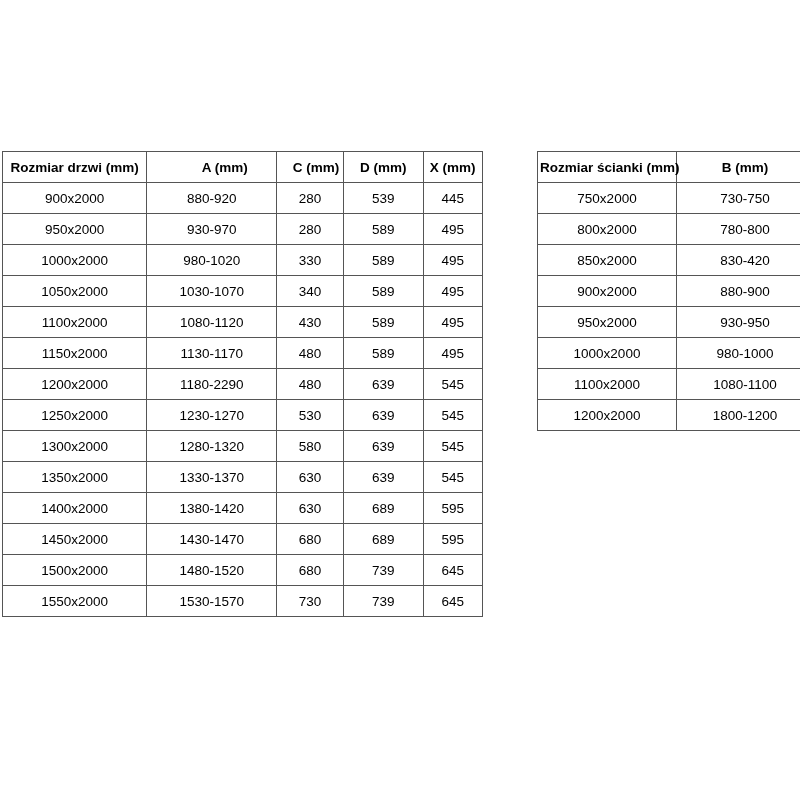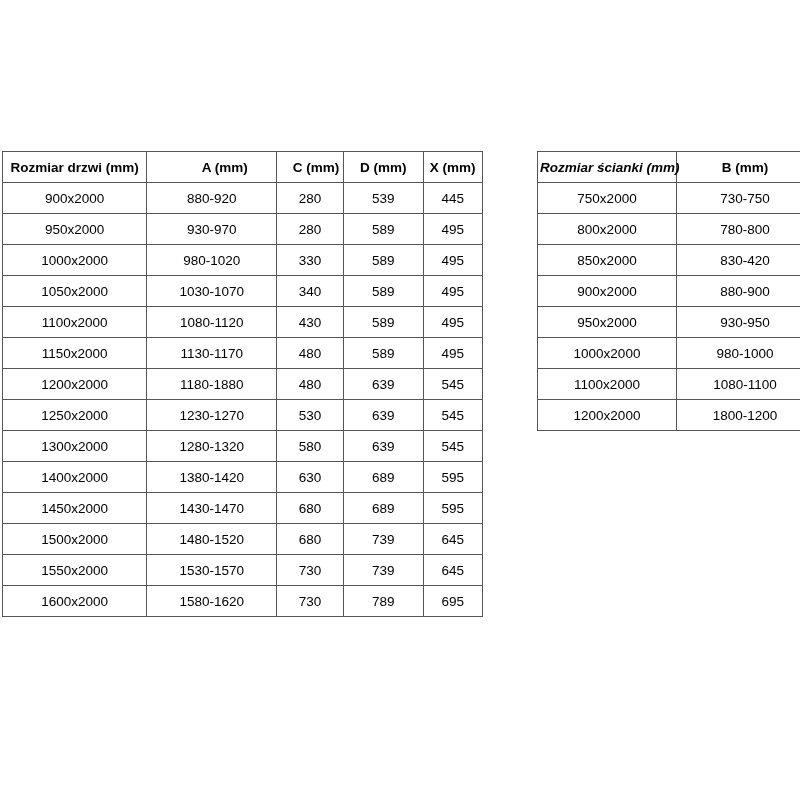--- a/index.html
+++ b/index.html
@@ -33,21 +33,21 @@
   .spec-table th { font-weight: bold; }
 
   #door-table { left: 2px; top: 151px; width: 481px; }
   #door-table th:nth-child(1) { width: 136px; }
   #door-table th:nth-child(2) { width: 122px; padding-left: 28px; }
   #door-table th:nth-child(3) { width: 63px; padding-left: 14px; }
   #door-table th:nth-child(4) { width: 75px; }
   #door-table th:nth-child(5) { width: 56px; }
 
   #wall-table { left: 537px; top: 151px; width: 256px; }
-  #wall-table th:nth-child(1) { width: 139px; font-style: italic; }
+  #wall-table th:nth-child(1) { width: 139px; }
   #wall-table th:nth-child(2) { width: 137px; }
 </style>
 </head>
 <body>
 
 <div class="canvas">
   <table id="door-table" class="spec-table">
       <thead>
         <tr>
           <th>Rozmiar drzwi (mm)</th>
@@ -95,36 +95,43 @@
         </tr>
         <tr>
           <td>1150x2000</td>
           <td>1130-1170</td>
           <td>480</td>
           <td>589</td>
           <td>495</td>
         </tr>
         <tr>
           <td>1200x2000</td>
-          <td>1180-1880</td>
+          <td>1180-2290</td>
           <td>480</td>
           <td>639</td>
           <td>545</td>
         </tr>
         <tr>
           <td>1250x2000</td>
           <td>1230-1270</td>
           <td>530</td>
           <td>639</td>
           <td>545</td>
         </tr>
         <tr>
           <td>1300x2000</td>
           <td>1280-1320</td>
           <td>580</td>
+          <td>639</td>
+          <td>545</td>
+        </tr>
+        <tr>
+          <td>1350x2000</td>
+          <td>1330-1370</td>
+          <td>630</td>
           <td>639</td>
           <td>545</td>
         </tr>
         <tr>
           <td>1400x2000</td>
           <td>1380-1420</td>
           <td>630</td>
           <td>689</td>
           <td>595</td>
         </tr>
@@ -142,27 +149,20 @@
           <td>739</td>
           <td>645</td>
         </tr>
         <tr>
           <td>1550x2000</td>
           <td>1530-1570</td>
           <td>730</td>
           <td>739</td>
           <td>645</td>
         </tr>
-        <tr>
-          <td>1600x2000</td>
-          <td>1580-1620</td>
-          <td>730</td>
-          <td>789</td>
-          <td>695</td>
-        </tr>
       </tbody>
     </table>
   <table id="wall-table" class="spec-table">
       <thead>
         <tr>
           <th>Rozmiar ścianki (mm)</th>
           <th>B (mm)</th>
         </tr>
       </thead>
       <tbody>

